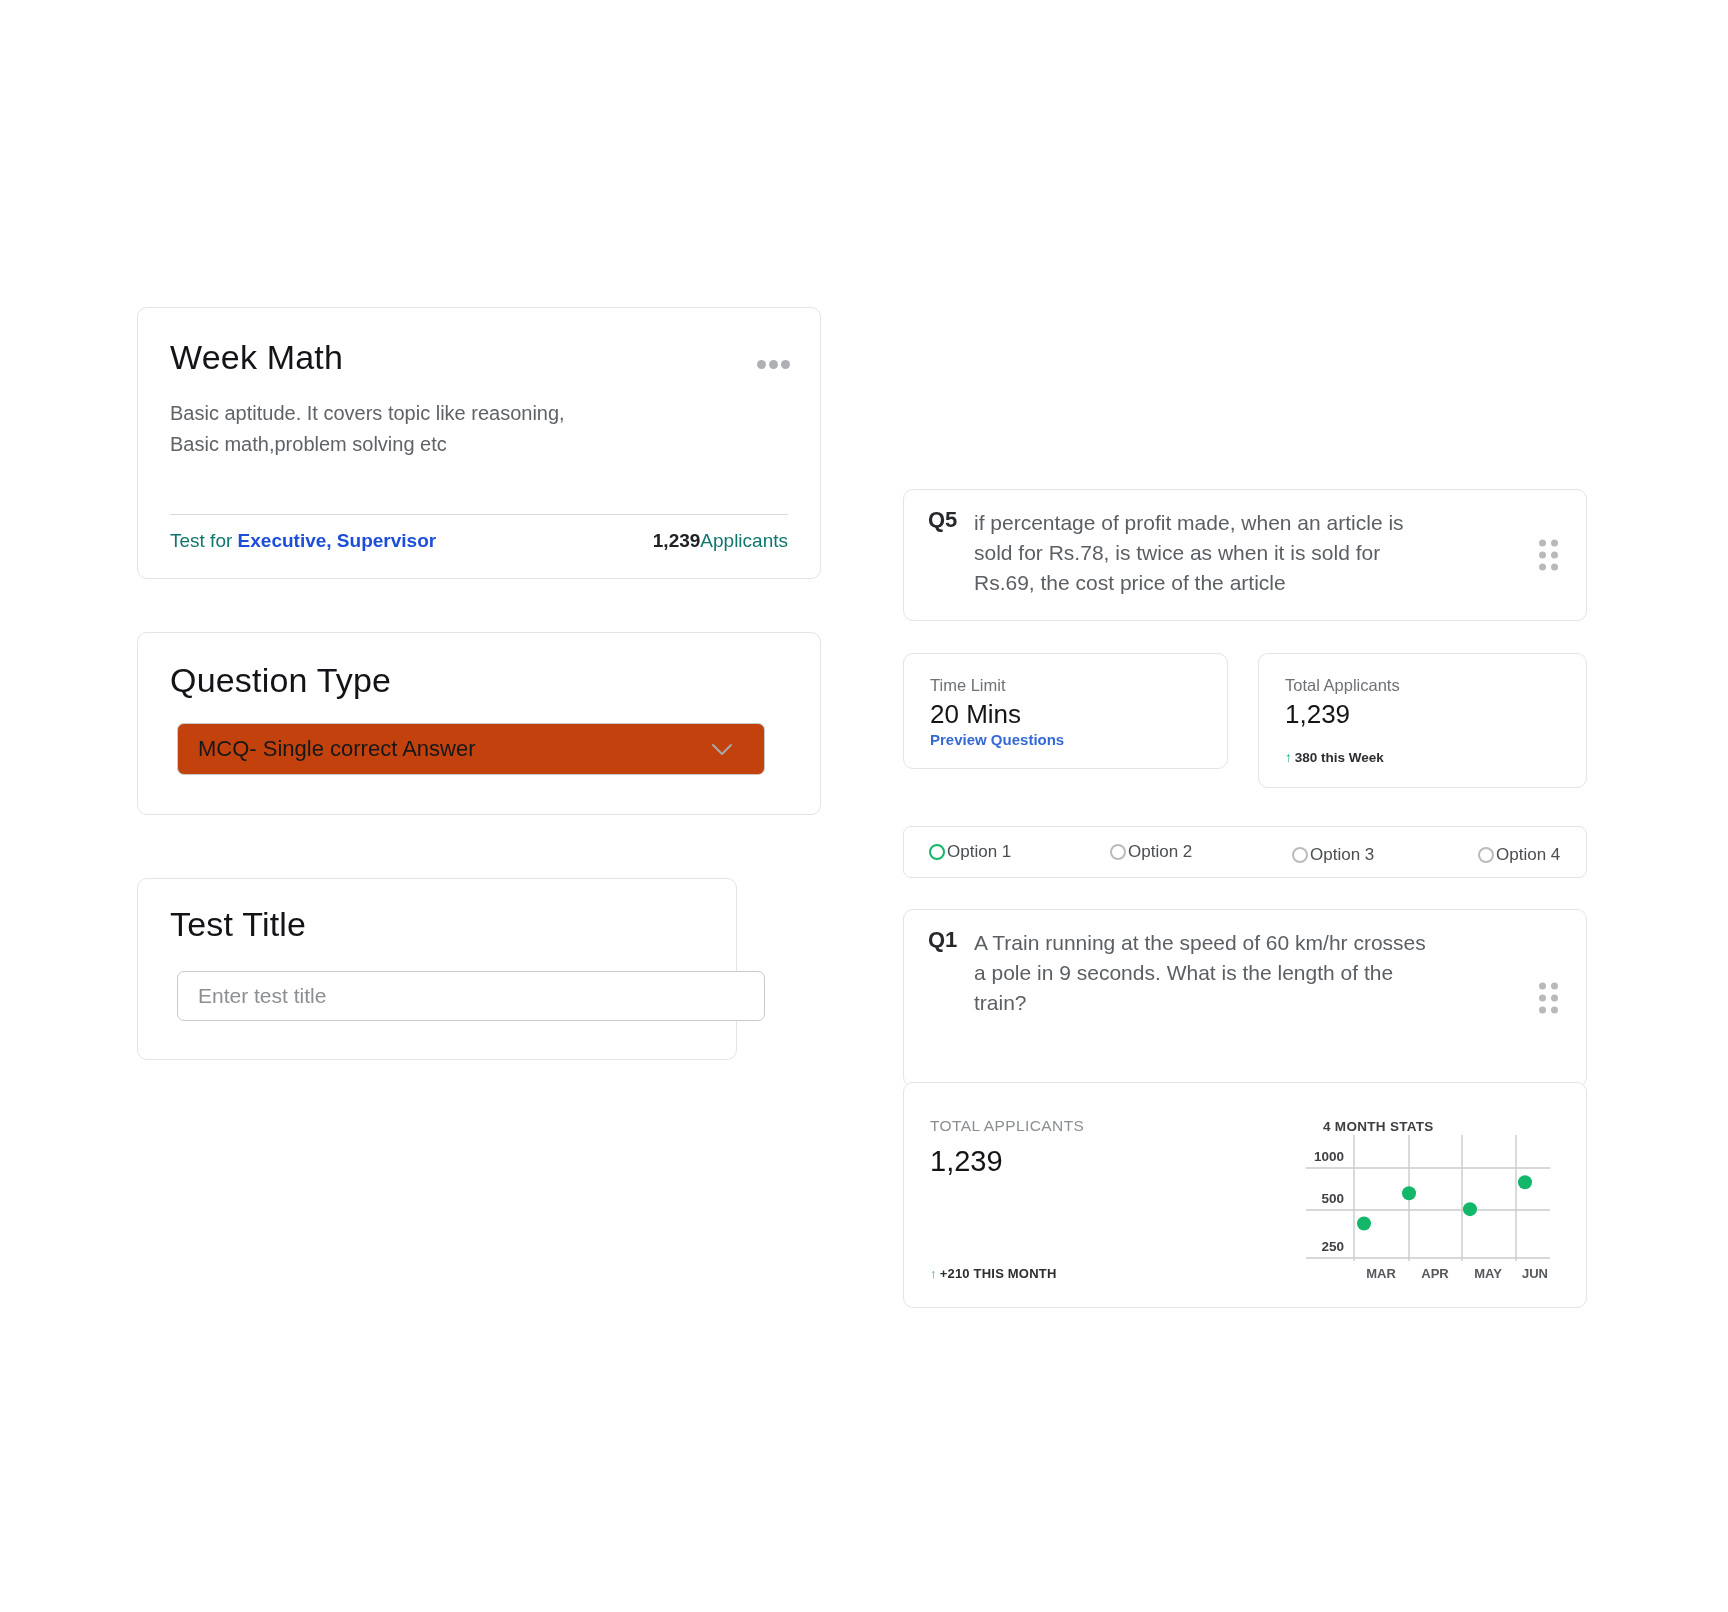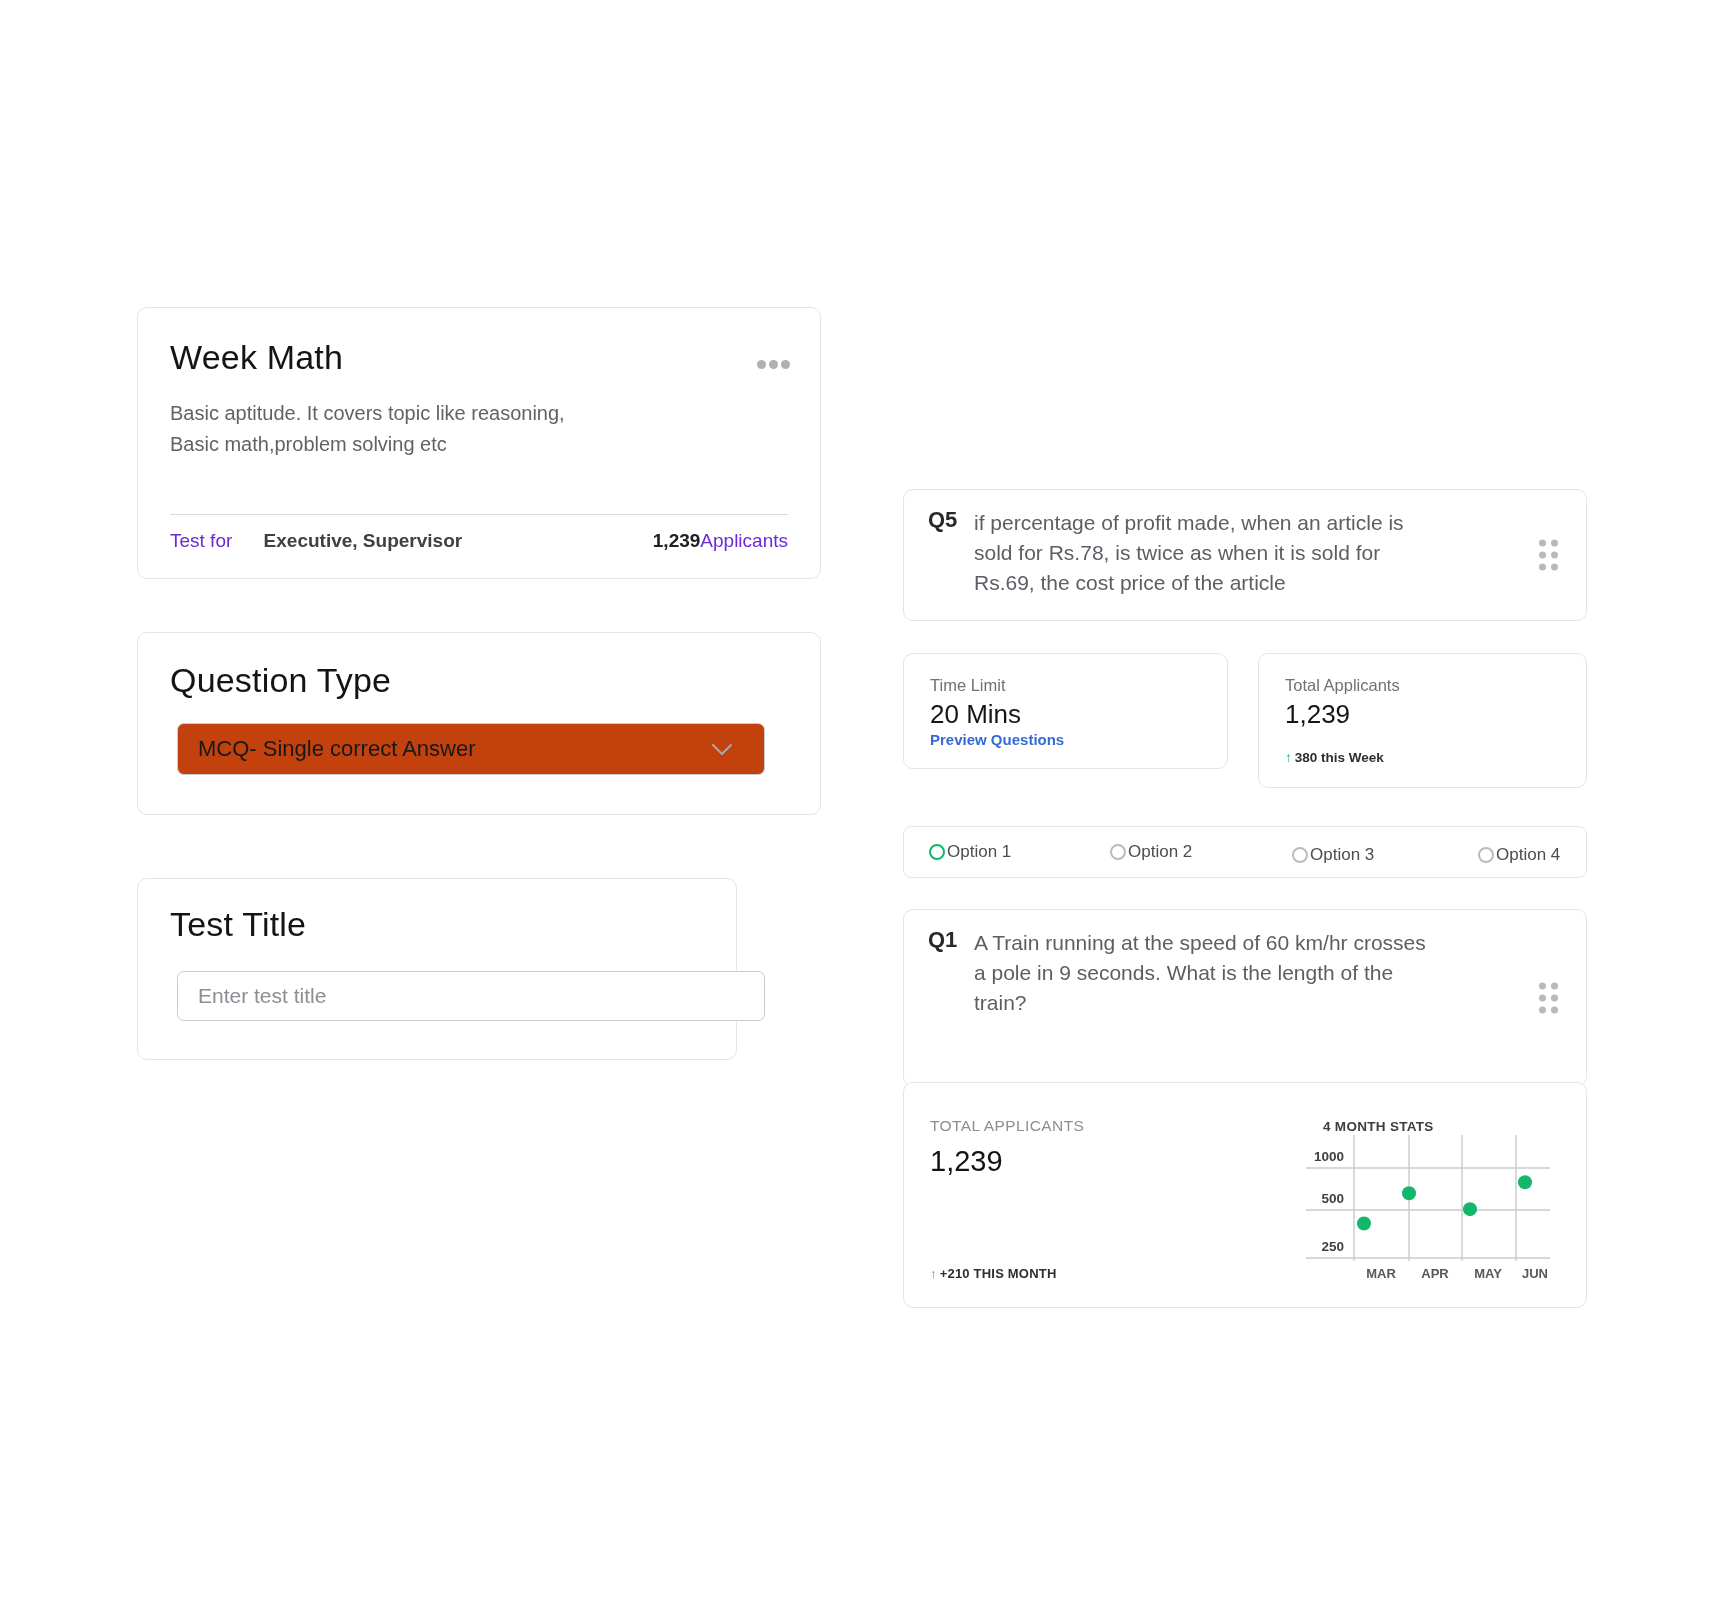--- a/index.html
+++ b/index.html
@@ -9,22 +9,22 @@
 
   
   .summary-card{left:137px;top:307px;width:684px;height:272px;}
   .big-title{position:absolute;left:32px;font-size:34px;font-weight:400;color:#131417;letter-spacing:.2px;}
   .summary-card .big-title{top:30px;}
   .meatballs{position:absolute;right:30px;top:52px;display:flex;gap:3px;cursor:pointer;}
   .meatballs span{width:9px;height:9px;border-radius:50%;background:#aeb0b3;}
   .summary-desc{position:absolute;left:32px;top:90px;font-size:20px;line-height:31px;color:#5f6368;white-space:pre-line;}
   .summary-divider{position:absolute;left:32px;right:32px;top:206px;height:1px;background:#d9dbdd;}
   .summary-footer{position:absolute;left:32px;right:32px;bottom:26px;display:flex;justify-content:space-between;align-items:baseline;font-size:19px;}
-  .muted{color:#6d28d9;}
-  .strongish{color:#404040;font-weight:600;margin-left:26px;}
+  .muted{color:#0f766e;}
+  .strongish{color:#1d4ed8;font-weight:600;}
   .num-dark{color:#202124;font-weight:600;}
 
   .question-type-card{left:137px;top:632px;width:684px;height:183px;}
   .question-type-card .big-title{top:28px;}
   .select-box{position:absolute;left:39px;top:90px;width:588px;height:52px;border:1px solid #c7cacd;border-radius:7px;box-sizing:border-box;display:flex;align-items:center;justify-content:space-between;padding:0 20px;cursor:pointer;background:#c2410c;}
   .select-box .sel-text{font-size:22px;color:#17181a;}
   .chevron{flex:0 0 auto;margin-right:8px;}
 
   .test-title-card{left:137px;top:878px;width:600px;height:182px;}
   .test-title-card .big-title{top:26px;}

